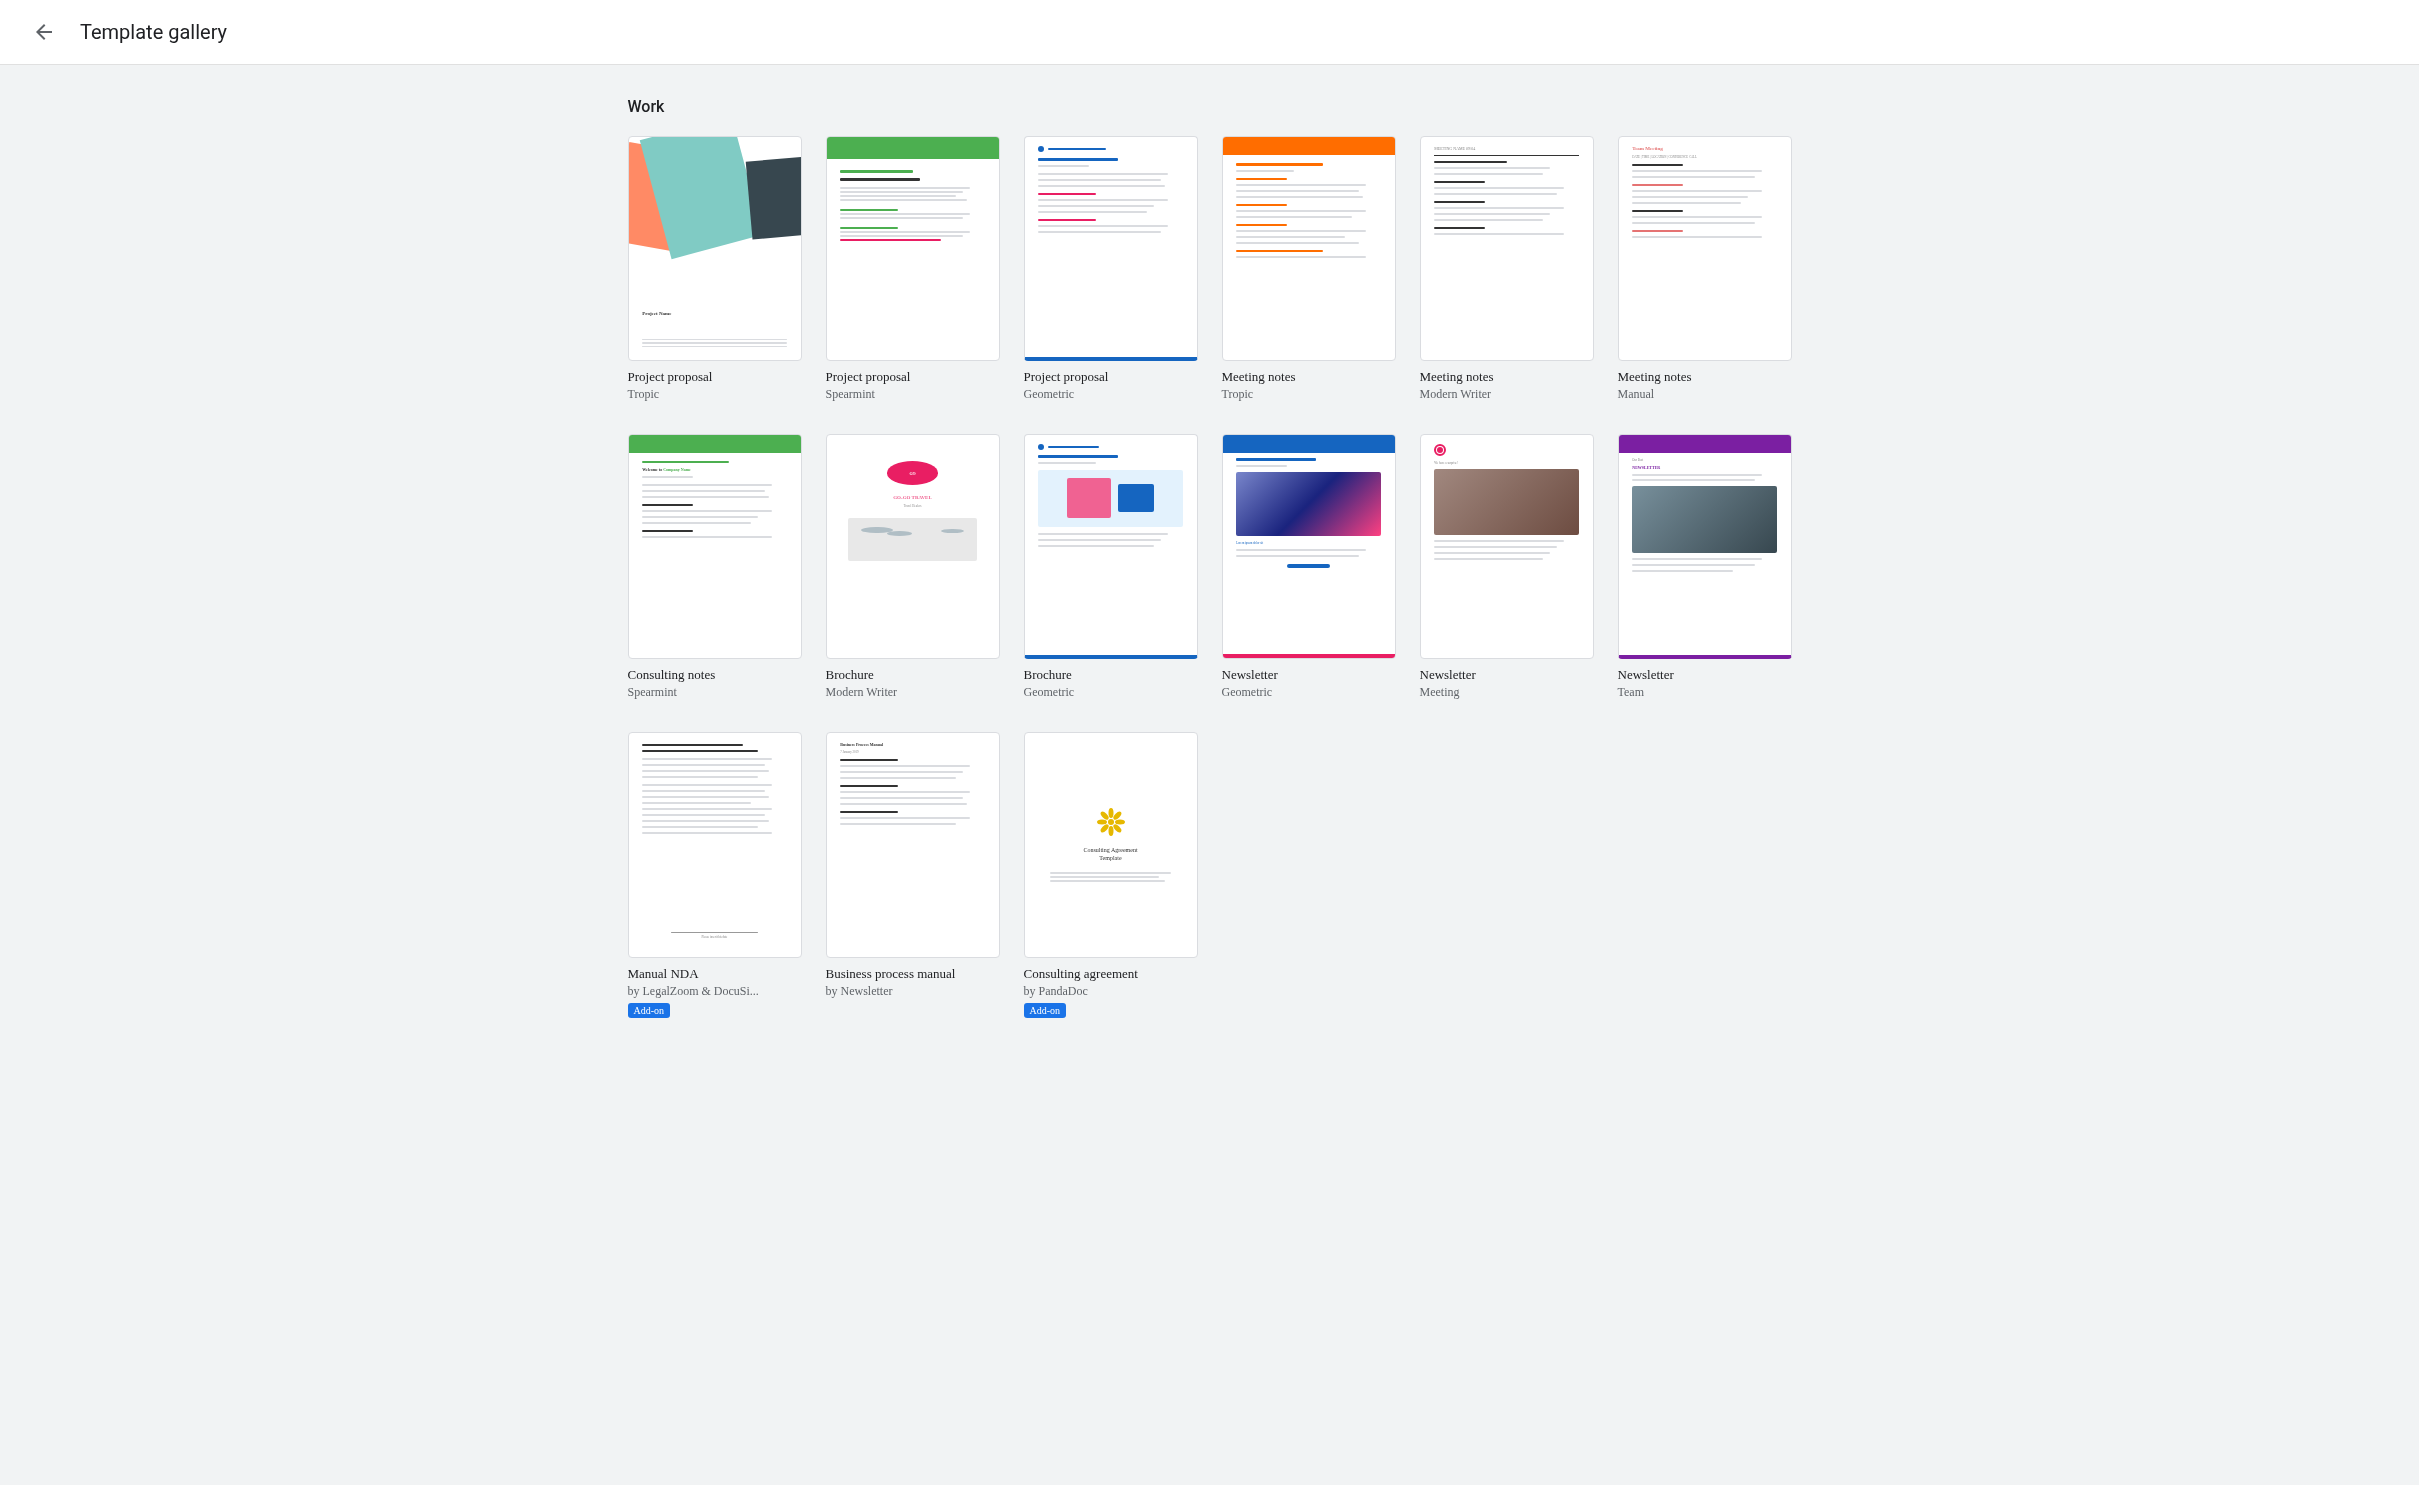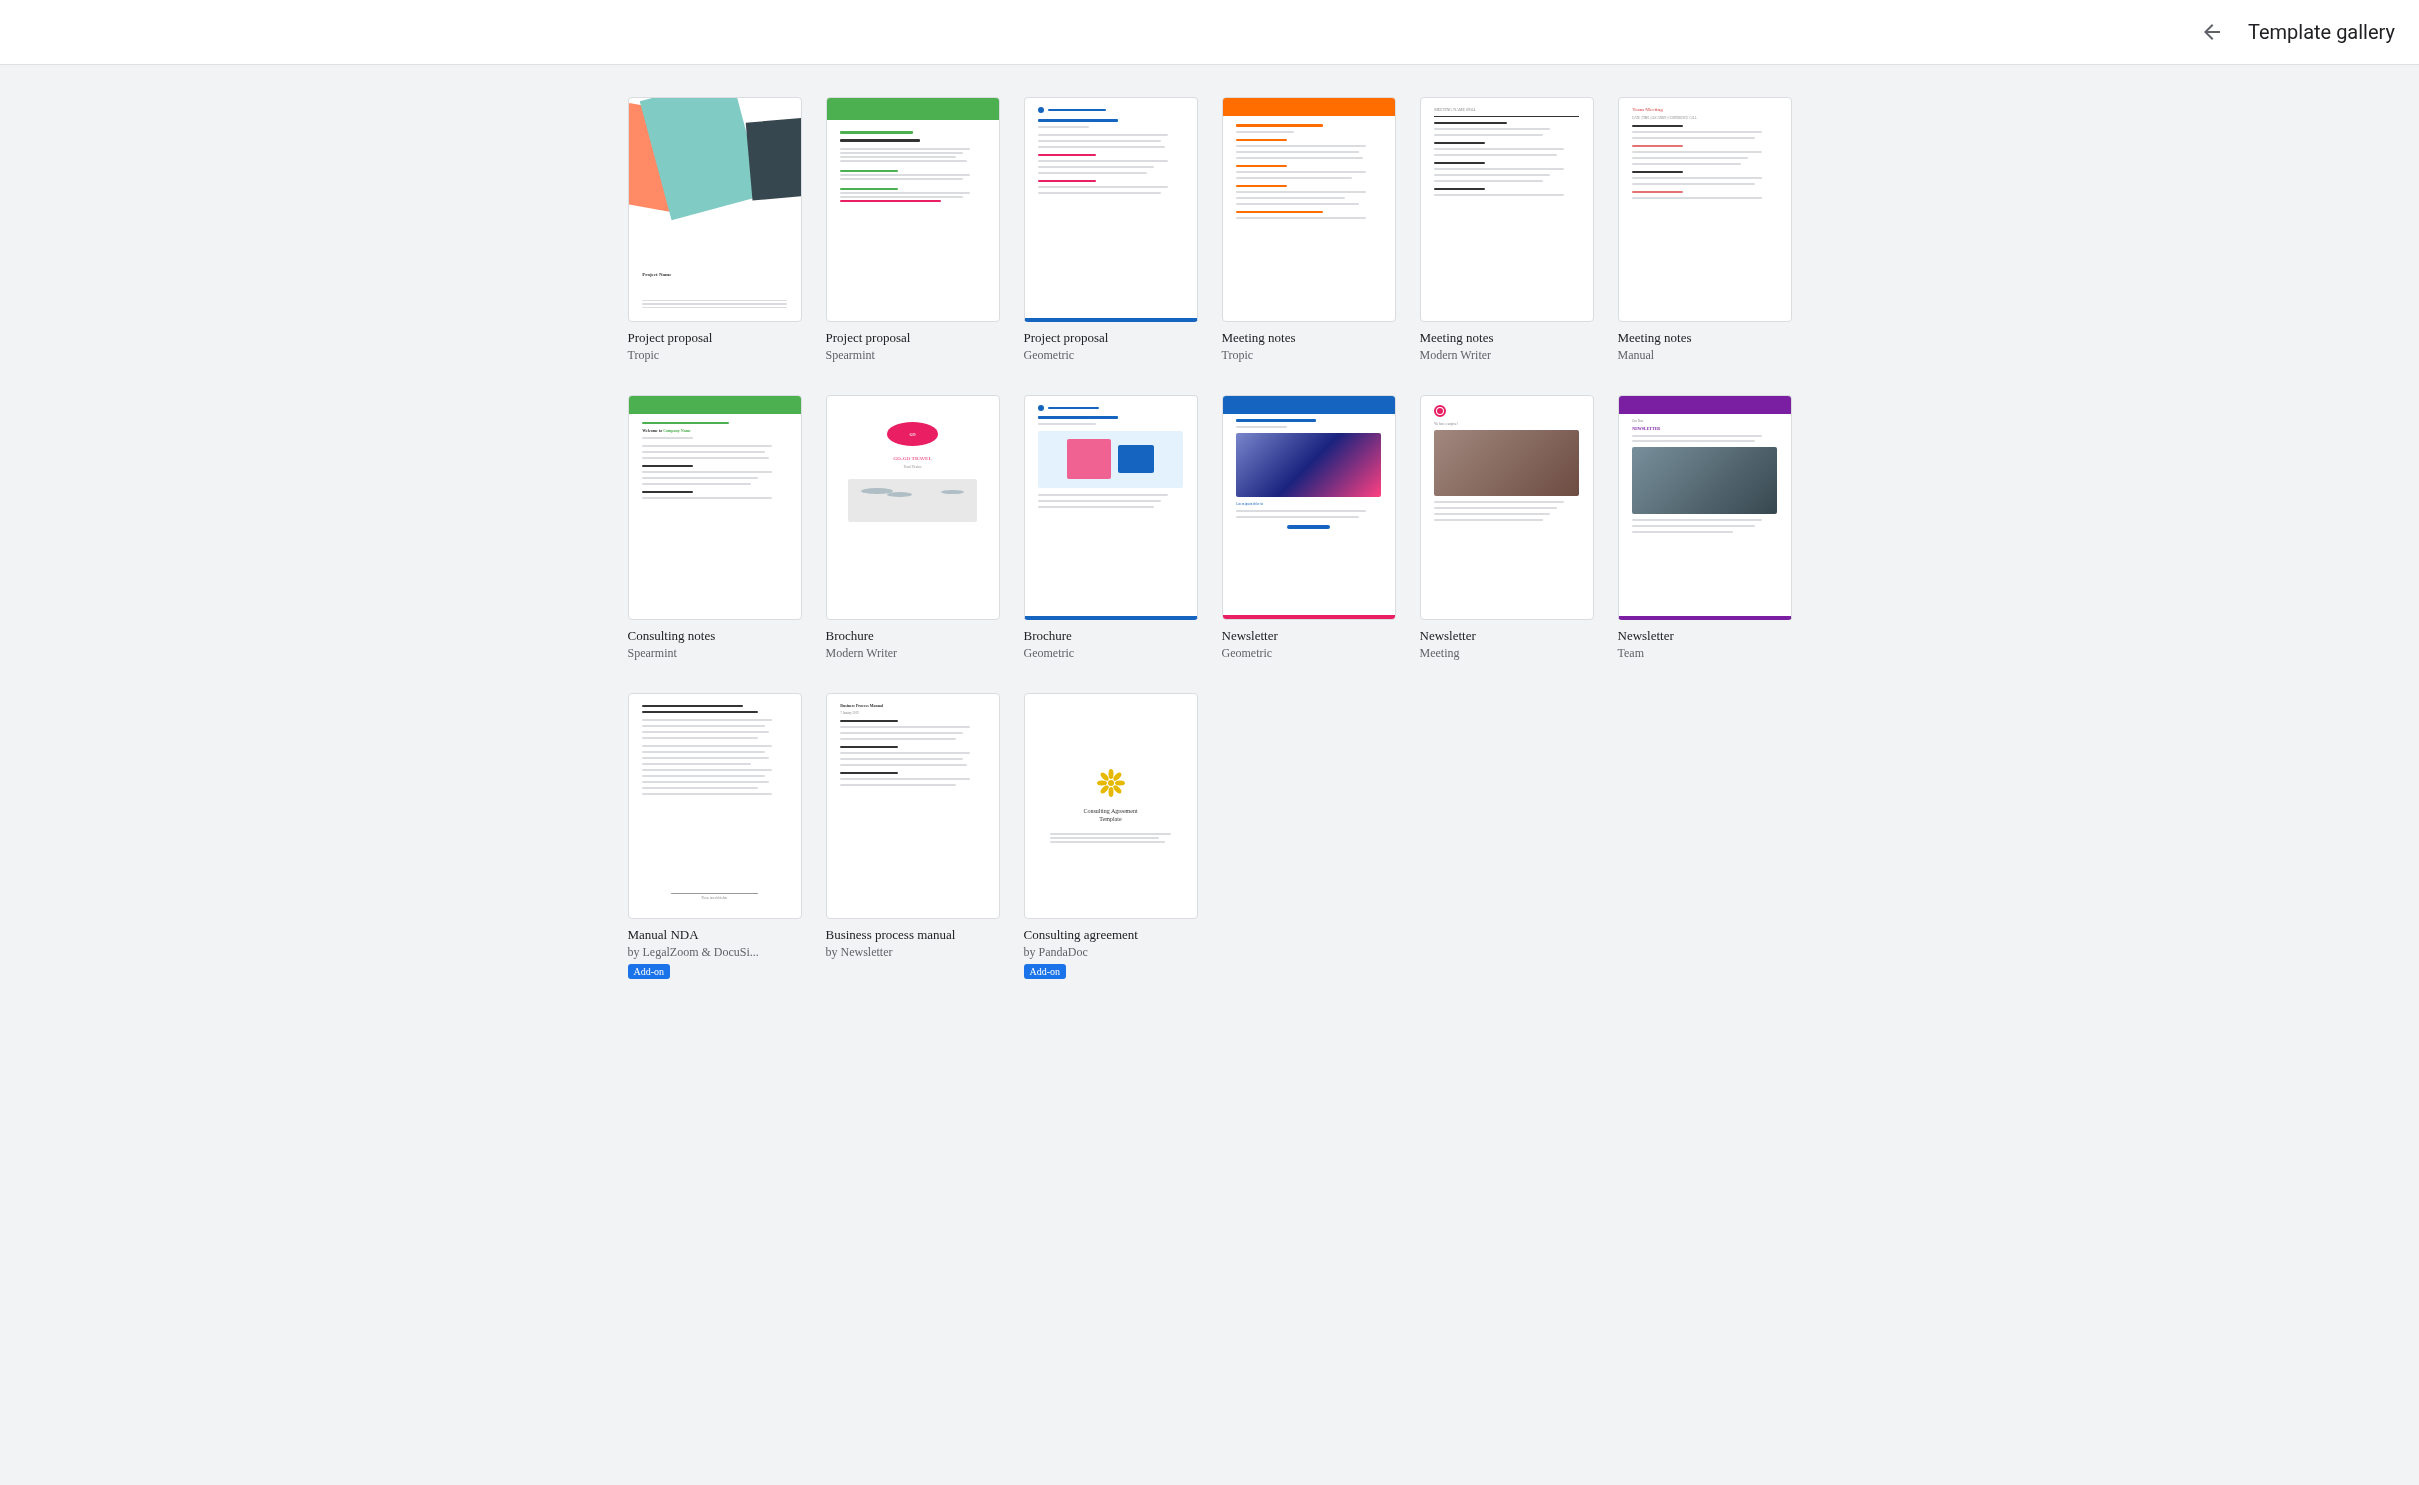--- a/index.html
+++ b/index.html
@@ -11,21 +11,20 @@
     }
     .header {
       display: flex;
       align-items: center;
       padding: 12px 24px;
       background: #fff;
       border-bottom: 1px solid #e0e0e0;
       position: sticky;
       top: 0;
       z-index: 10;
-      justify-content: flex-end;
     }
     .back-btn {
       cursor: pointer;
       padding: 8px;
       border-radius: 50%;
       display: flex;
       align-items: center;
       justify-content: center;
       margin-right: 16px;
       border: none;
@@ -254,20 +253,21 @@
   <button class="back-btn">
     <svg width="24" height="24" viewBox="0 0 24 24">
       <path d="M20 11H7.83l5.59-5.59L12 4l-8 8 8 8 1.41-1.41L7.83 13H20v-2z" fill="#5f6368"></path>
     </svg>
   </button>
   <span class="header-title">Template gallery</span>
 </header>
 
 <main class="main-content">
   <div>
+    <div class="section-title">Work</div>
 
     <div class="template-grid">
 
       <div class="template-card">
         <div class="template-thumb thumb-project-tropic">
           <div class="ppt-shape2"></div>
           <div class="ppt-shape1"></div>
           <div class="ppt-shape3"></div>
           <div class="ppt-name">Project Name</div>
           <div class="ppt-lines">

